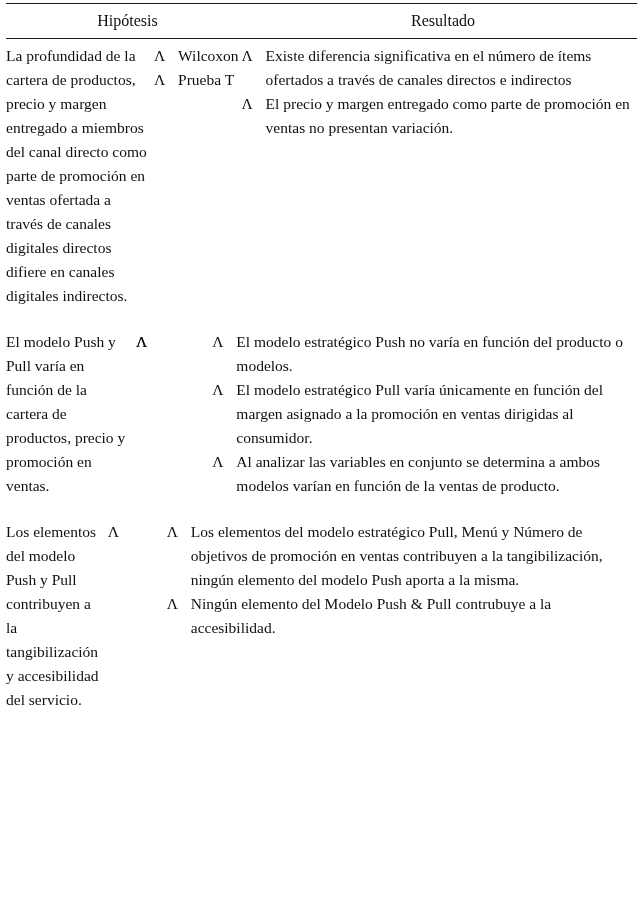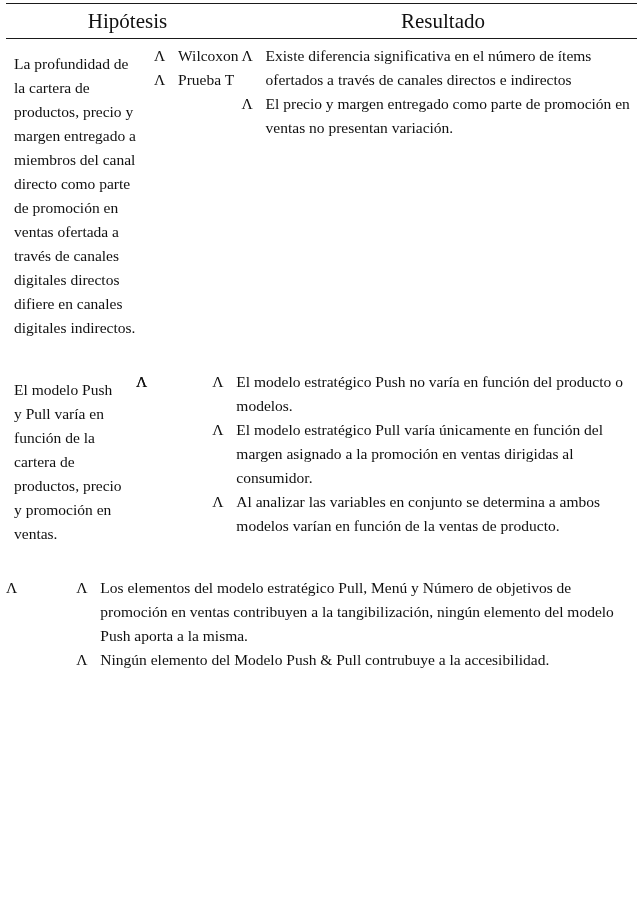--- a/index.html
+++ b/index.html
@@ -39,21 +39,21 @@
   .thead {
     position: absolute;
     top: 6px;
     left: 6px;
     right: 6px;
     height: 30px;
     display: flex;
     align-items: center;
   }
   .th {
-    font-size: 21px;
+    font-size: 16px;
     line-height: 22px;
     text-align: center;
     white-space: nowrap;
   }
   .th-hipotesis { width: 243px; }
   .th-prueba    { width: 146px; }
   .th-resultado { flex: 1 1 auto; }
 
   
   .tbody {
@@ -71,21 +71,21 @@
   .trow + .trow { margin-top: 22px; }
 
   .cell {
     font-size: 15.5px;
     line-height: 24px;
   }
   .c1 { width: 243px; padding-right: 6px; box-sizing: border-box; }
   .c2 { width: 146px; box-sizing: border-box; }
   .c3 { flex: 1 1 auto; box-sizing: border-box; }
 
-  .para { margin: 8px; }
+  .para { margin: 0; }
 
   
   .blist {
     list-style: none;
     margin: 0;
     padding: 0;
   }
   .bitem {
     position: relative;
     padding-left: 24px;
@@ -173,20 +173,23 @@
           </li>
           <li class="bitem">
             <span class="bullet">Λ</span>
             <span class="btext">Al analizar las variables en conjunto se determina a ambos modelos varían en función de la ventas de producto.</span>
           </li>
         </ul>
       </div>
     </div>
 
     <div class="trow">
+      <div class="cell c1">
+        <p class="para">Los elementos del modelo Push y Pull contribuyen a la tangibilización y accesibilidad del servicio.</p>
+      </div>
       <div class="cell c2">
         <ul class="blist">
           <li class="bitem">
             <span class="bullet">Λ</span>
           </li>
         </ul>
       </div>
       <div class="cell c3">
         <ul class="blist">
           <li class="bitem">

